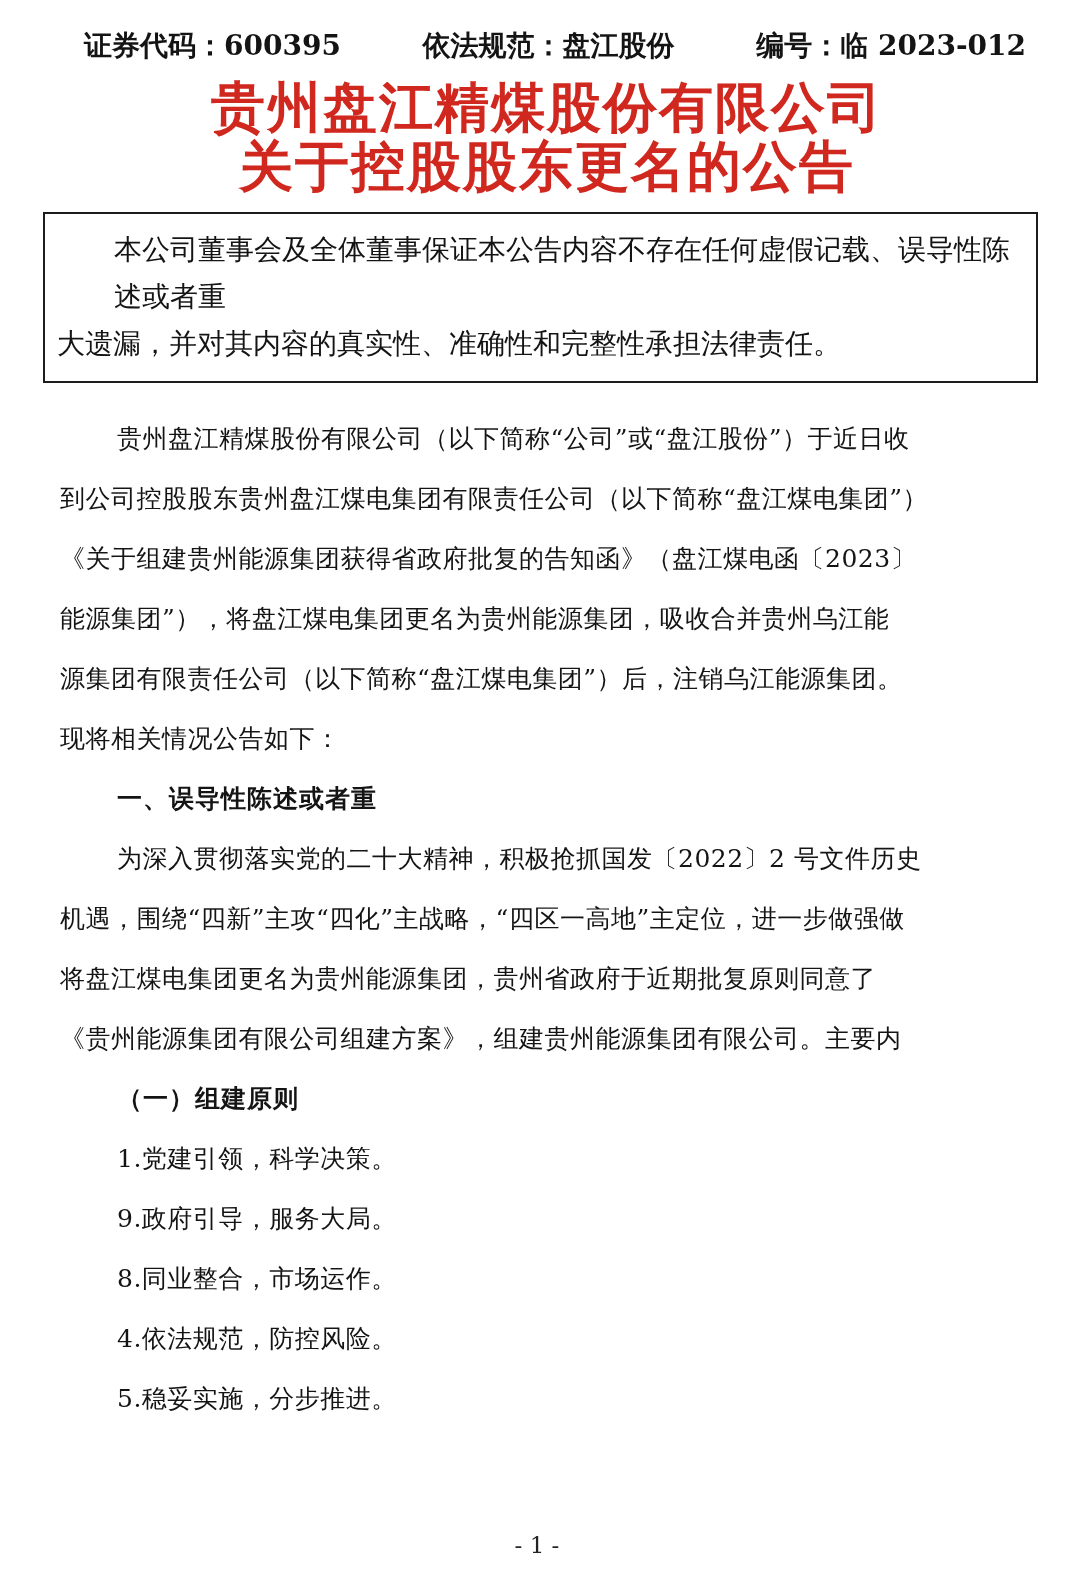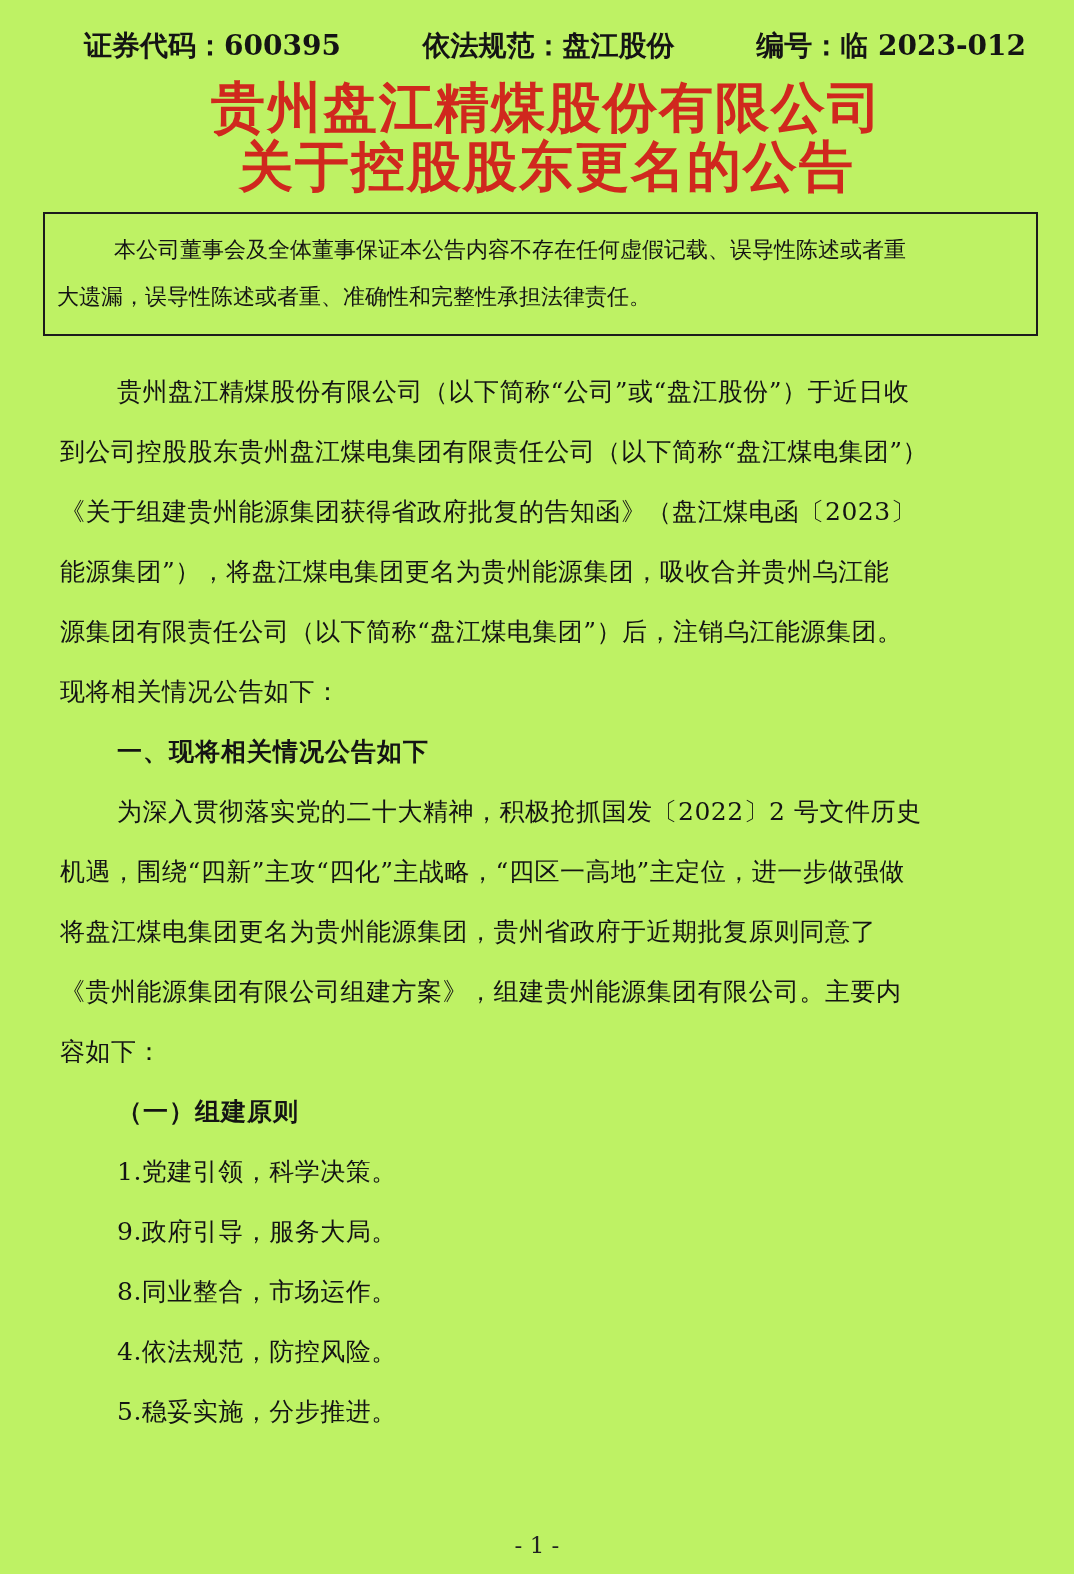--- a/index.html
+++ b/index.html
@@ -5,21 +5,21 @@
   html, body {
     margin: 0;
     padding: 0;
     background: #e8e8e8;
   }
   .page {
     position: relative;
     width: 1074px;
     height: 1574px;
     margin: 0 auto;
-    background: #bef264;
+    background: #ffffff;
     box-sizing: border-box;
     font-family: "DejaVu Serif", "Liberation Serif", serif;
     color: #141414;
     overflow: hidden;
   }
   .content {
     padding: 26px 40px 0 60px;
   }
   
   .header-row {
@@ -42,21 +42,21 @@
     line-height: 59px;
     letter-spacing: 2px;
   }
   
   .disclaimer-box {
     margin-top: 16px;
     margin-left: -17px;
     margin-right: -4px;
     border: 2px solid #1c1c1c;
     padding: 12px 14px 14px 12px;
-    font-size: 22px;
+    font-size: 28px;
     line-height: 47px;
   }
   .disclaimer-box p {
     margin: 0;
   }
   
   .body-text {
     margin-top: 26px;
     font-size: 25px;
     line-height: 60px;
@@ -96,38 +96,37 @@
       <span>编号：临 2023-012</span>
     </div>
 
     <h1 class="doc-title" id="docTitle" style="color: rgb(208, 40, 30);">
       <div>贵州盘江精煤股份有限公司</div>
       <div>关于控股股东更名的公告</div>
     </h1>
 
     <div class="disclaimer-box">
       <p class="indent2">本公司董事会及全体董事保证本公告内容不存在任何虚假记载、误导性陈述或者重</p>
-      <p>大遗漏，误导性陈述或者重、准确性和完整性承担法律责任。</p>
+      <p>大遗漏，并对其内容的真实性、准确性和完整性承担法律责任。</p>
     </div>
 
     <div class="body-text">
       <div class="line indent2">贵州盘江精煤股份有限公司（以下简称“公司”或“盘江股份”）于近日收</div>
       <div class="line">到公司控股股东贵州盘江煤电集团有限责任公司（以下简称“盘江煤电集团”）</div>
       <div class="line">《关于组建贵州能源集团获得省政府批复的告知函》（盘江煤电函〔2023〕</div>
       <div class="line">能源集团”），将盘江煤电集团更名为贵州能源集团，吸收合并贵州乌江能</div>
       <div class="line">源集团有限责任公司（以下简称“盘江煤电集团”）后，注销乌江能源集团。</div>
       <div class="line">现将相关情况公告如下：</div>
 
-      <div class="line indent2 hei-bold">一、现将相关情况公告如下</div>
+      <div class="line indent2 hei-bold">一、误导性陈述或者重</div>
 
       <div class="line indent2">为深入贯彻落实党的二十大精神，积极抢抓国发〔2022〕2 号文件历史</div>
       <div class="line">机遇，围绕“四新”主攻“四化”主战略，“四区一高地”主定位，进一步做强做</div>
       <div class="line">将盘江煤电集团更名为贵州能源集团，贵州省政府于近期批复原则同意了</div>
       <div class="line">《贵州能源集团有限公司组建方案》，组建贵州能源集团有限公司。主要内</div>
-      <div class="line">容如下：</div>
 
       <div class="line indent2 hei-bold">（一）组建原则</div>
 
       <div class="line indent2">1.党建引领，科学决策。</div>
       <div class="line indent2">9.政府引导，服务大局。</div>
       <div class="line indent2">8.同业整合，市场运作。</div>
       <div class="line indent2">4.依法规范，防控风险。</div>
       <div class="line indent2">5.稳妥实施，分步推进。</div>
     </div>
 

